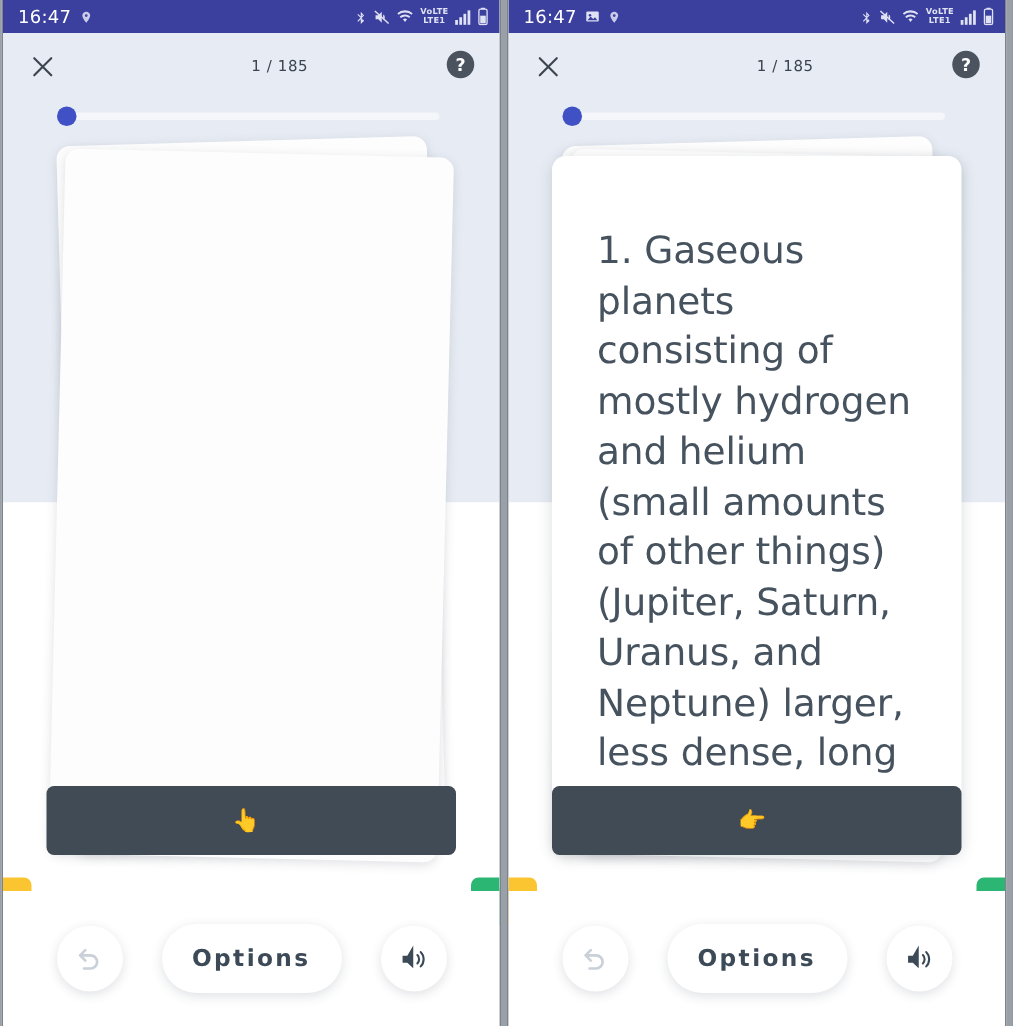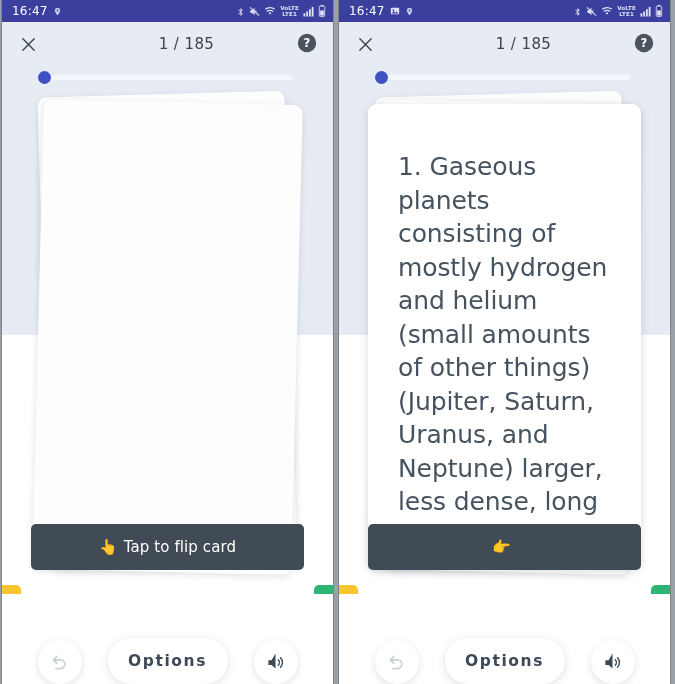--- a/index.html
+++ b/index.html
@@ -28,21 +28,21 @@
   .st-spacer { flex: 1; }
   .st-right { display: flex; align-items: center; gap: 4px; }
   .ic { display: block; }
 
   
   .header { background: #e7ecf4; padding: 0; }
   .hdr-row {
     height: 44px; display: flex; align-items: center;
     justify-content: space-between; padding: 0 14px;
   }
-  .hdr-count { font-size: 15px; color: #3b4450; letter-spacing: .4px; margin-left: 36px; }
+  .hdr-count { font-size: 10px; color: #3b4450; letter-spacing: .4px; margin-left: 36px; }
   .close-btn { width: 24px; height: 24px; display: flex;
                align-items: center; justify-content: center; cursor: pointer; }
   .help-btn { width: 22px; height: 22px; cursor: pointer; }
   .slider-row { padding: 4px 14px 12px 14px; position: relative; height: 24px; }
   .track { position: absolute; left: 40px; right: 40px; top: 9px;
            height: 5px; border-radius: 3px; background: #f4f6fa; }
   .thumb { position: absolute; left: 36px; top: 5px; width: 13px; height: 13px;
            border-radius: 50%; background: #3f51c4; }
 
   
@@ -93,21 +93,21 @@
     color: #3c3326; font-size: 12px; font-weight: 700;
   }
   .badge-left { left: 0; background: #fbc531; border-radius: 0 5px 5px 0;
                 color: #4a3d12; }
   .badge-right { right: 0; background: #2bb673; border-radius: 5px 0 0 5px;
                  color: #0c4a2f; }
 
   
   .bottombar {
     position: absolute; bottom: 0; left: 0; right: 0; height: 90px;
-    background: #ffffff; display: flex; align-items: flex-end;
+    background: #ffffff; display: flex; align-items: center;
     justify-content: center; gap: 26px;
   }
   .round-btn {
     width: 44px; height: 44px; border-radius: 50%; background: #fff;
     box-shadow: 0 2px 7px rgba(60,70,90,.16);
     display: flex; align-items: center; justify-content: center;
     cursor: pointer;
   }
   .options-btn {
     width: 120px; height: 46px; border-radius: 24px; background: #fff;
@@ -180,21 +180,20 @@
     </div>
 
     <div class="cardzone">
       <div class="bg-top"></div>
       <div class="bg-bot"></div>
       <div class="stack">
         <div class="card-back cb1"></div>
         <div class="card-back cb2"></div>
         <div class="flipbar">
           <span class="hand">👆</span>
-          <span>Tap to flip card</span>
         </div>
       </div>
     </div>
 
     <div class="badge badge-left">0</div>
     <div class="badge badge-right">0</div>
 
     <div class="bottombar">
       <div class="round-btn">
         <svg width="21" height="21" viewBox="0 0 24 24">

